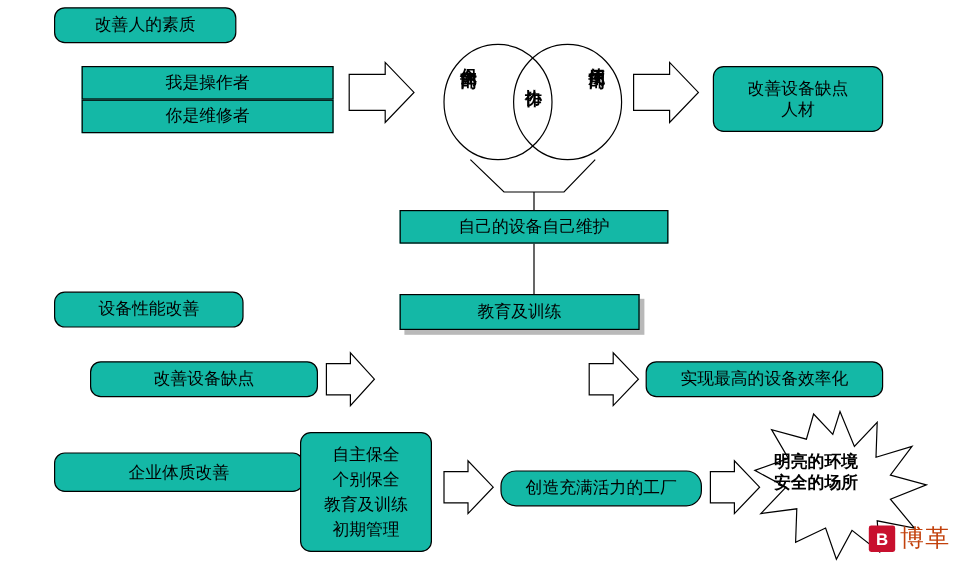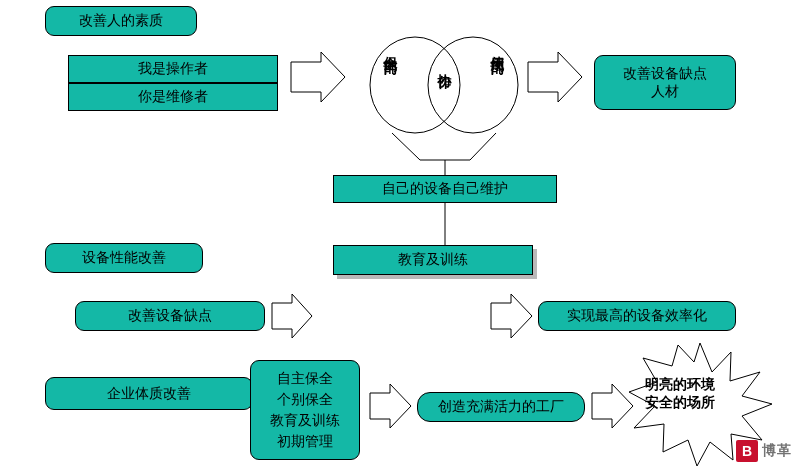--- a/index.html
+++ b/index.html
@@ -93,23 +93,23 @@
     background: #c8102e;
     color: #ffffff;
     font-size: 14px;
     font-weight: bold;
     display: flex;
     align-items: center;
     justify-content: center;
     border-radius: 2px;
   }
   .logo-text {
-    color: #737373;
-    font-size: 14px;
-    font-weight: bold;
+    color: #c2410c;
+    font-size: 20px;
+    font-weight: normal;
     letter-spacing: 1px;
   }
 </style>
 </head>
 <body>
 
 <div id="stage">
 
   <svg class="overlay" viewBox="0 0 800 468">
 

